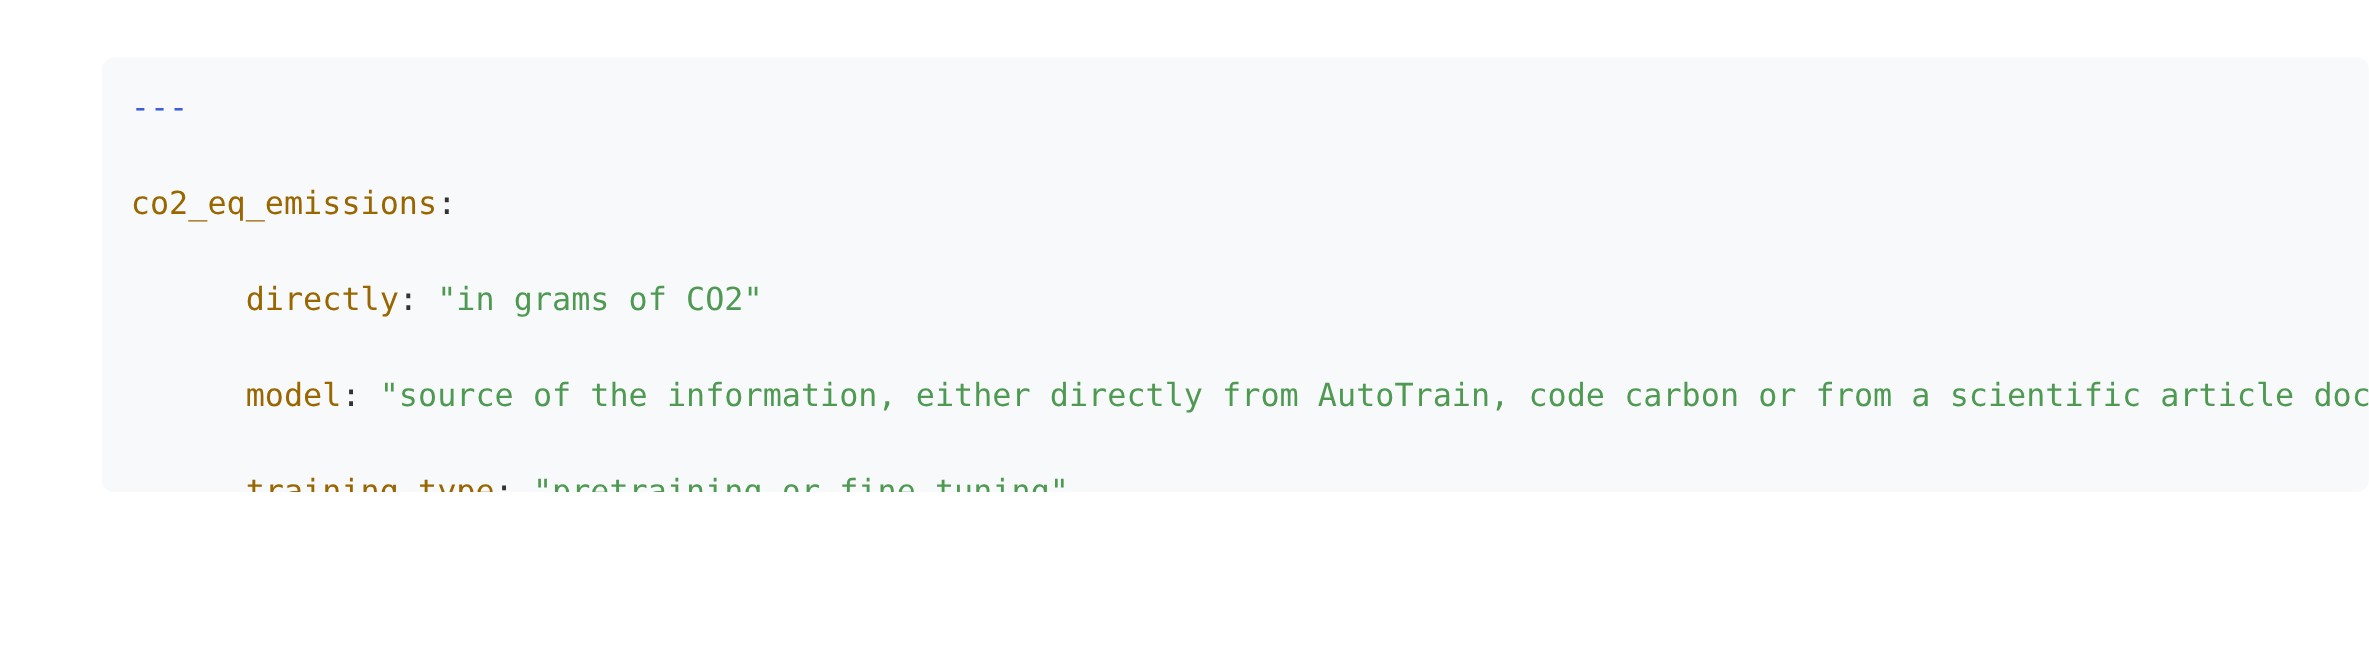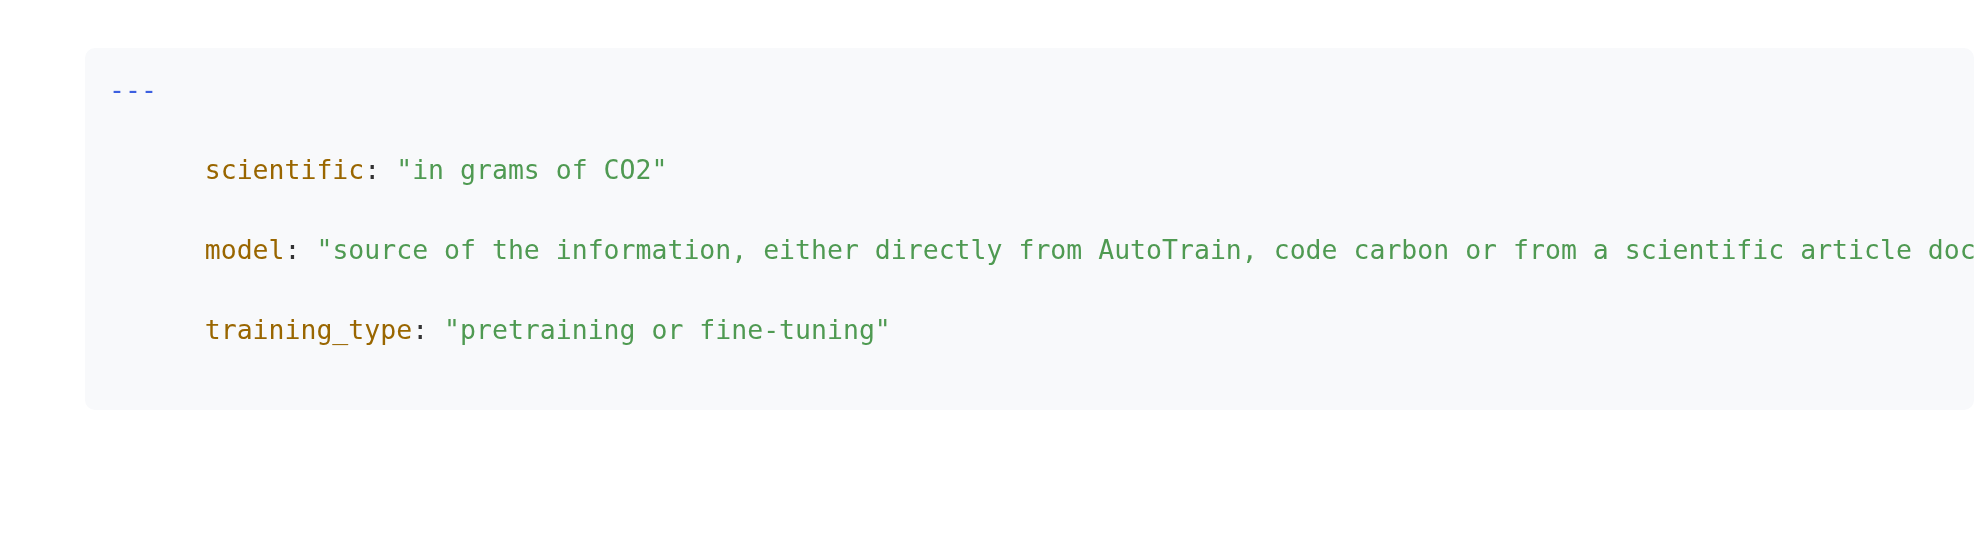--- a/index.html
+++ b/index.html
@@ -46,19 +46,20 @@
   .tok-key     { color: #996600; }
   .tok-punct   { color: #333333; }
   .tok-string  { color: #4f9a52; }
   .tok-space   { color: transparent; }
 </style>
 </head>
 <body>
 
 <div id="code-block-wrapper">
   <pre id="code-pre"><span class="code-line"><span class="tok-delim">---</span></span>
-<span class="code-line"><span class="tok-space">      </span><span class="tok-key">scientific</span><span class="tok-punct">: </span><span class="tok-string">"in grams of CO2"</span></span>
+<span class="code-line"><span class="tok-key">co2_eq_emissions</span><span class="tok-punct">:</span></span>
+<span class="code-line"><span class="tok-space">      </span><span class="tok-key">directly</span><span class="tok-punct">: </span><span class="tok-string">"in grams of CO2"</span></span>
 <span class="code-line"><span class="tok-space">      </span><span class="tok-key">model</span><span class="tok-punct">: </span><span class="tok-string">"source of the information, either directly from AutoTrain, code carbon or from a scientific article documenting the model"</span></span>
 <span class="code-line"><span class="tok-space">      </span><span class="tok-key">training_type</span><span class="tok-punct">: </span><span class="tok-string">"pretraining or fine-tuning"</span></span>
 
 
 </pre>
 </div>
 
 </body></html>

